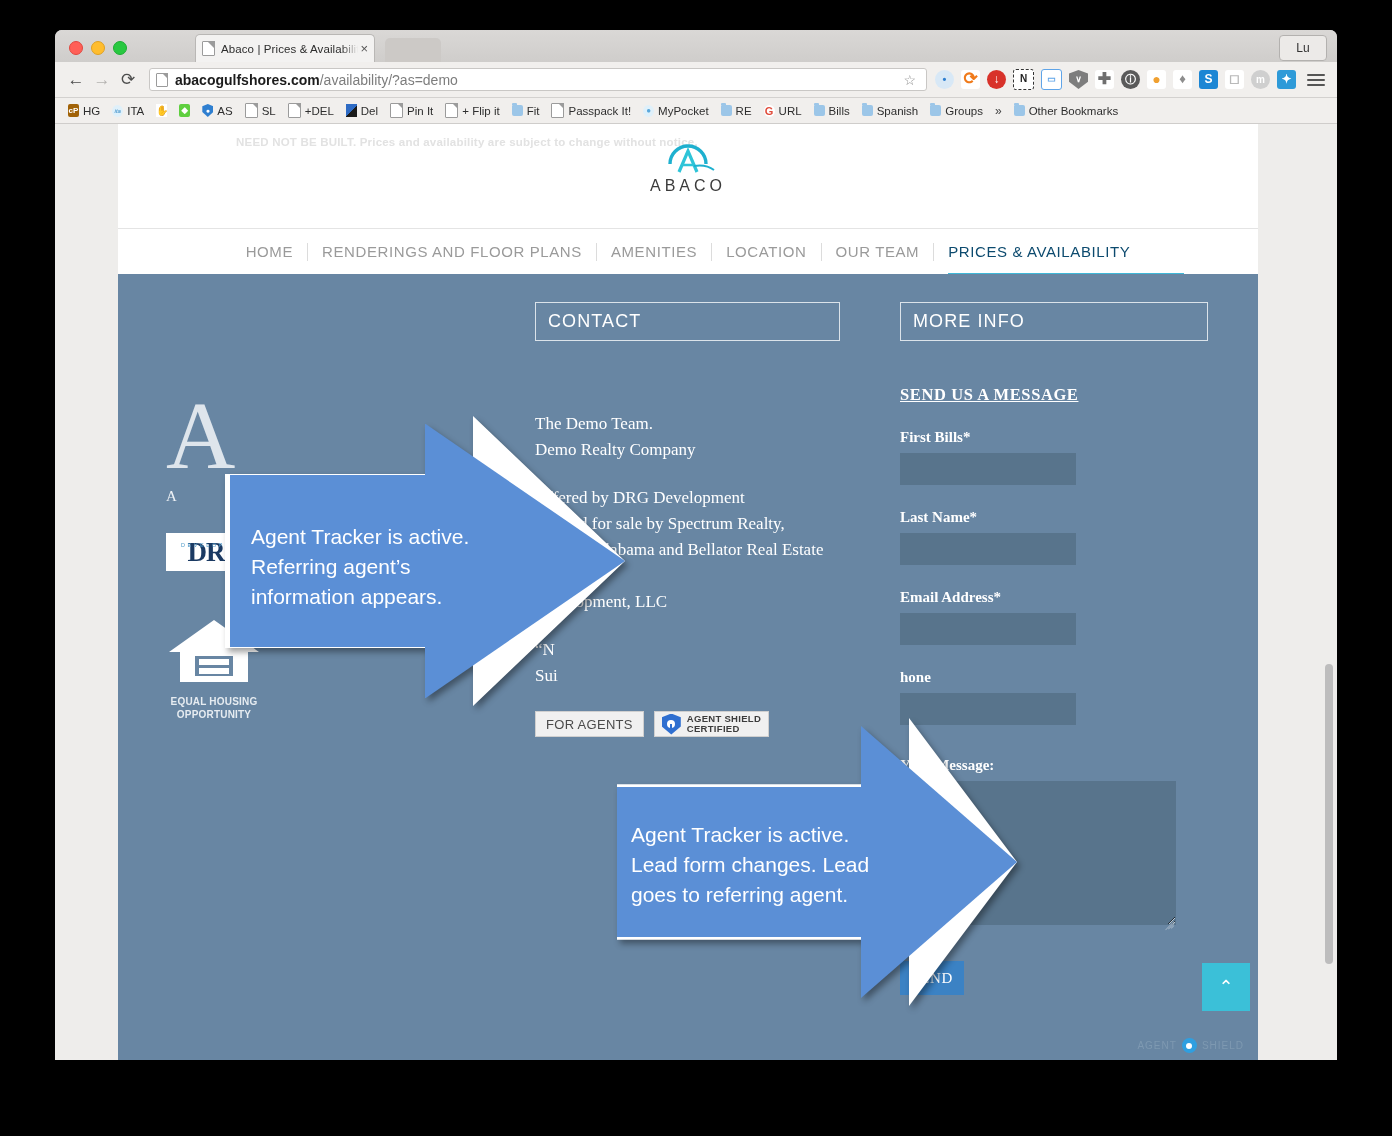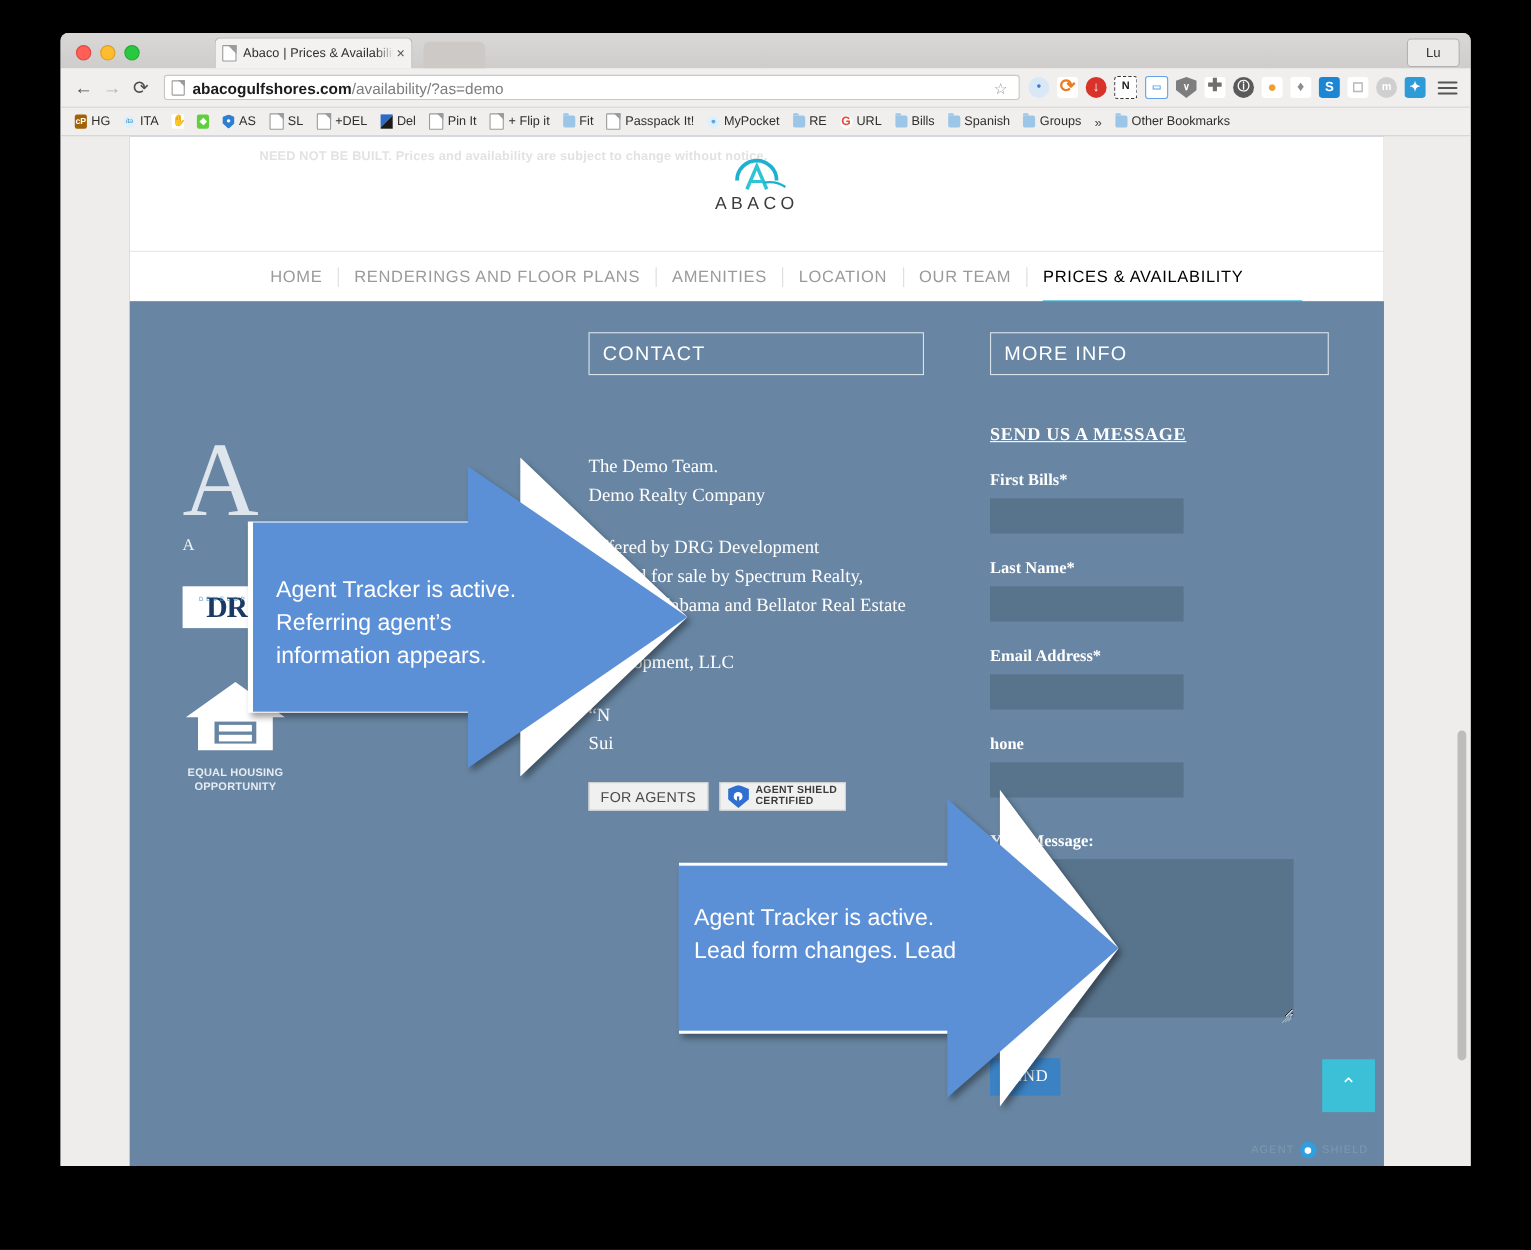--- a/index.html
+++ b/index.html
@@ -82,21 +82,21 @@
               font-weight:bold;letter-spacing:.2px;white-space:nowrap;}
   .brand{position:absolute;left:0;right:0;top:18px;text-align:center;}
   .brandmark{width:56px;height:34px;margin:0 auto;position:relative;}
   .brandname{font-size:16px;letter-spacing:4px;color:#3b3b3b;margin-top:1px;}
 
   .nav{background:#fff;height:45px;display:flex;align-items:center;justify-content:center;
        gap:0;position:relative;}
   .navitem{font-size:15px;color:#9a9a9a;letter-spacing:.6px;padding:0 14px;
            border-left:1px solid #dcdcdc;line-height:18px;white-space:nowrap;}
   .navitem:first-child{border-left:none;}
-  .navitem.active{color:#000000;}
+  .navitem.active{color:#0c4a6e;}
   .navunderline{position:absolute;bottom:-4px;height:5px;background:#3fb8d8;}
 
   .content{position:relative;height:787px;background:#6886a3;}
 
   
   .leftcol{position:absolute;left:48px;top:32px;width:300px;}
   .bigA{font-family:"Liberation Serif",serif;font-size:96px;color:#e9eef3;
         line-height:1;margin-top:82px;opacity:.92;}
   .leftline{font-family:"Liberation Serif",serif;font-size:15px;color:#eef2f6;margin-top:4px;}
   .drglogo{margin-top:28px;width:100px;height:38px;background:#fff;position:relative;
@@ -457,17 +457,18 @@
       </div>
     </div>
 
     <div class="callout" id="callout2">
       <div class="shape"></div>
       <div class="inner"></div>
       <div class="arrowhead"></div>
       <div class="txt">
         <div>Agent Tracker is active.</div>
         <div>Lead form changes. Lead</div>
+        <div>goes to referring agent.</div>
       </div>
     </div>
 
   </div>
 </div>
 
 </body></html>

